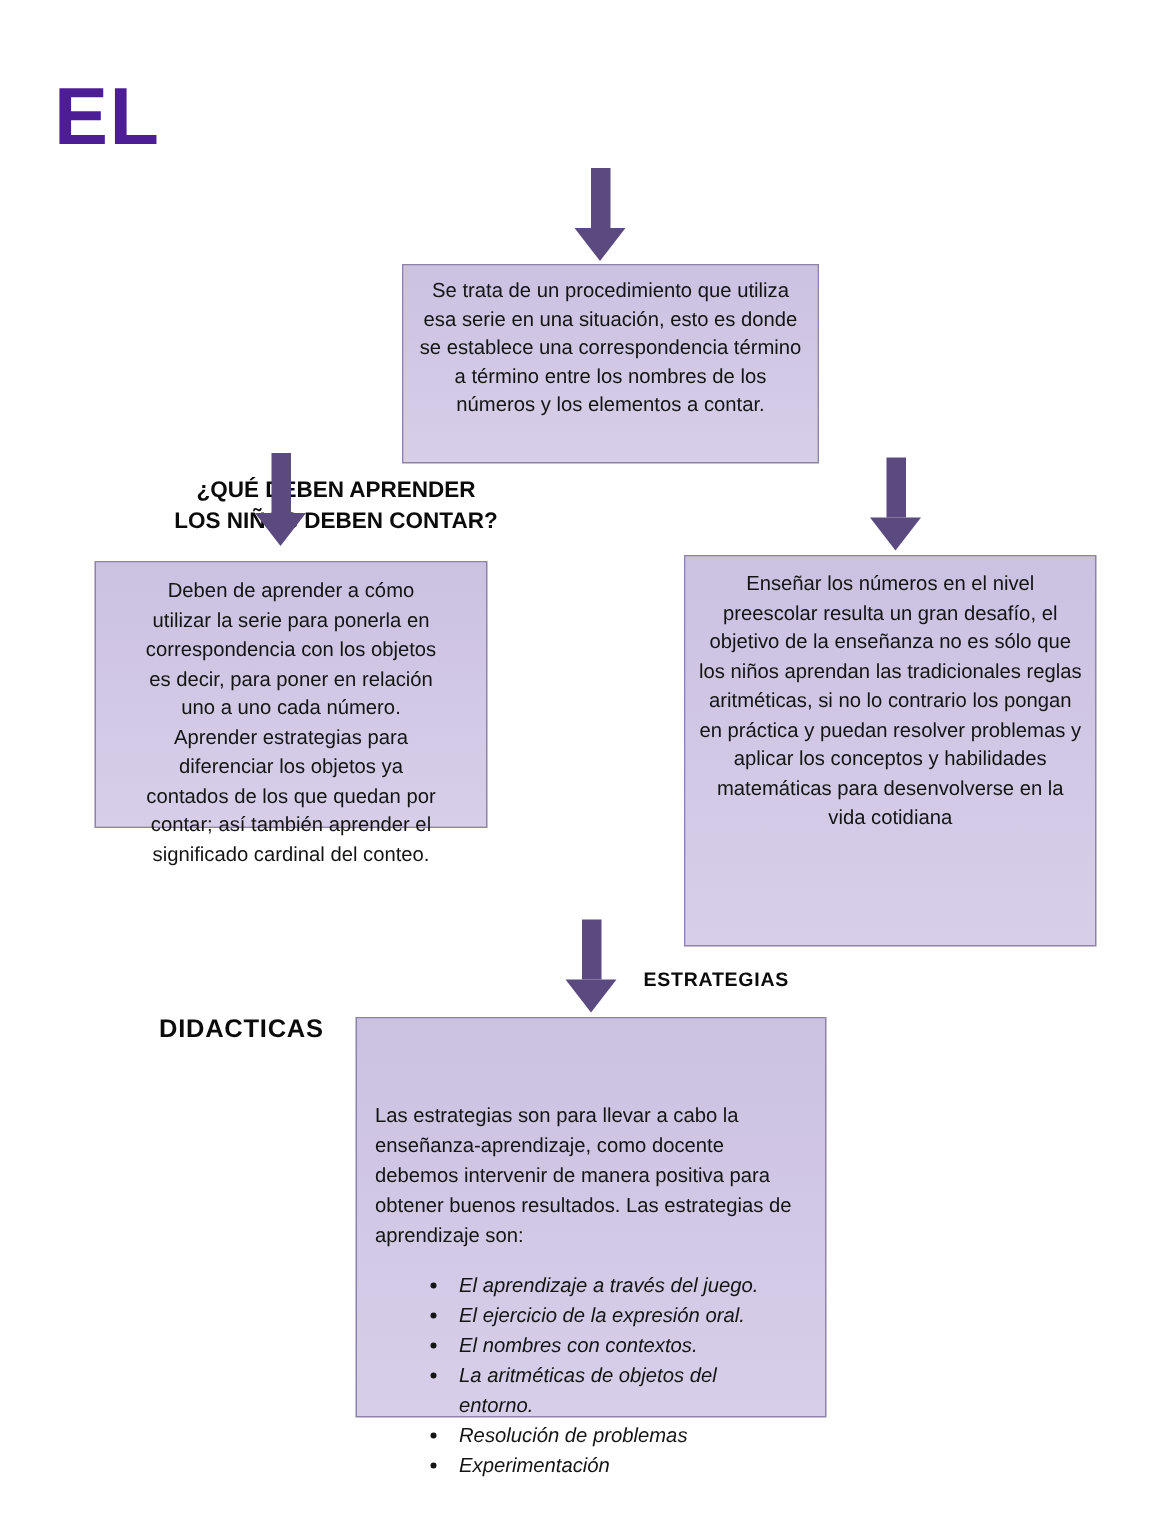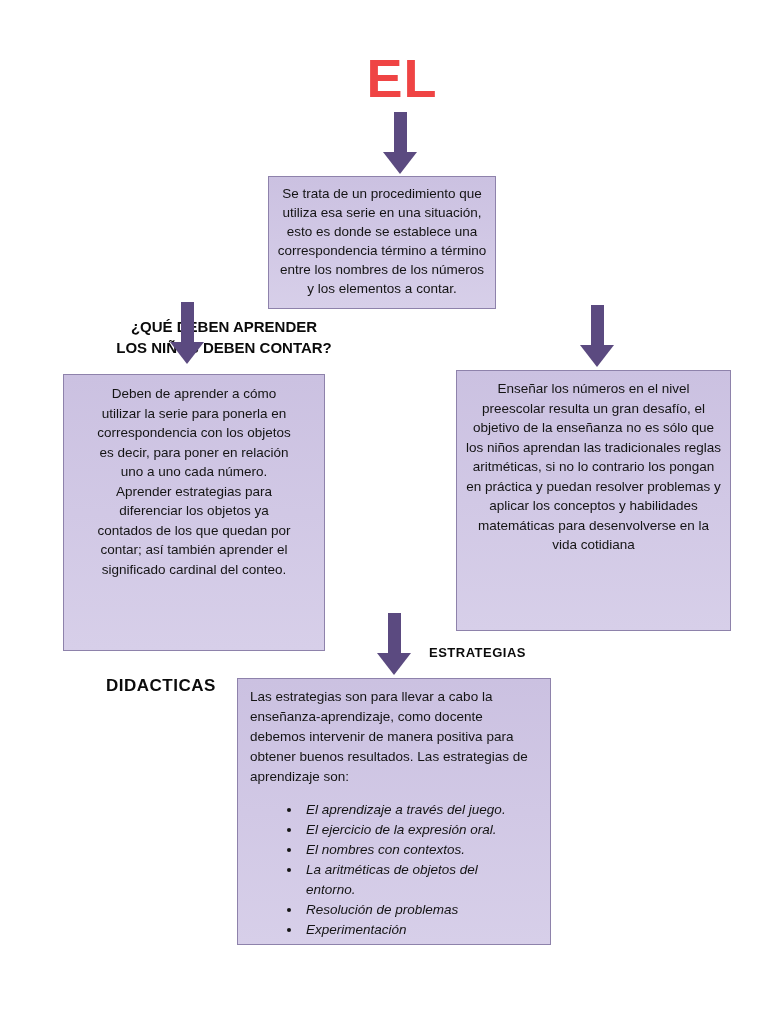--- a/index.html
+++ b/index.html
@@ -20,26 +20,26 @@
     margin: 0 auto;
     background: var(--page-bg, #ffffff);
     overflow: hidden;
     color: var(--text, #000);
   }
 
   
   .title {
     position: absolute;
     left: 36px; top: 48px; width: 732px;
-    text-align: center;
+    text-align: left;
     font-weight: bold;
     font-size: 54px;
     line-height: 60px;
     letter-spacing: 1px;
-    color: #ef4444;
+    color: #4c1d95;
   }
   .title .mark {
     font-size: 15px;
     font-weight: bold;
     margin-left: 8px;
     letter-spacing: 0;
   }
 
   
   .arrow {
@@ -64,22 +64,22 @@
   .pbox {
     position: absolute;
     background: linear-gradient(180deg, var(--box-fill, #cbc1e1) 0%, var(--box-fill-light, #d7cfe9) 100%);
     border: 1px solid var(--box-border, #8e82ab);
     font-size: 13.5px;
     line-height: 19.5px;
     color: #141414;
   }
   .pbox.centered { text-align: center; }
 
-  #definition-box { left: 268px; top: 176px; width: 228px; height: 133px; padding: 7px 8px; line-height: 19px; }
-  #left-box       { left: 63px;  top: 374px; width: 262px; height: 277px; padding: 9px 28px; }
+  #definition-box { left: 268px; top: 176px; width: 278px; height: 133px; padding: 7px 8px; line-height: 19px; }
+  #left-box       { left: 63px;  top: 374px; width: 262px; height: 178px; padding: 9px 28px; }
   #right-box      { left: 456px; top: 370px; width: 275px; height: 261px; padding: 8px 8px; }
   #strategies-box { left: 237px; top: 678px; width: 314px; height: 267px; padding: 8px 12px; text-align: left; line-height: 20px; }
 
   
   .left-heading {
     position: absolute;
     left: 84px; top: 316px; width: 280px;
     text-align: center;
     font-weight: bold;
     font-size: 15px;
@@ -103,21 +103,21 @@
     letter-spacing: 0.5px;
     color: #0b0b0b;
   }
 
   #arrow-title { left: 383px; top: 112px; z-index: 6; }
   #arrow-left  { left: 170px; top: 302px; z-index: 6; }
   #arrow-right { left: 580px; top: 305px; }
   #arrow-bottom{ left: 377px; top: 613px; }
 
   
-  #strategies-box .intro { margin-bottom: 13px; }
+  #strategies-box .intro { margin-bottom: 13px; margin-top: 47px; }
   #strategies-box ul {
     list-style: disc;
     padding-left: 52px;
     padding-right: 8px;
     font-style: italic;
   }
   #strategies-box li { padding-left: 4px; }
 </style>
 </head>
 <body>

